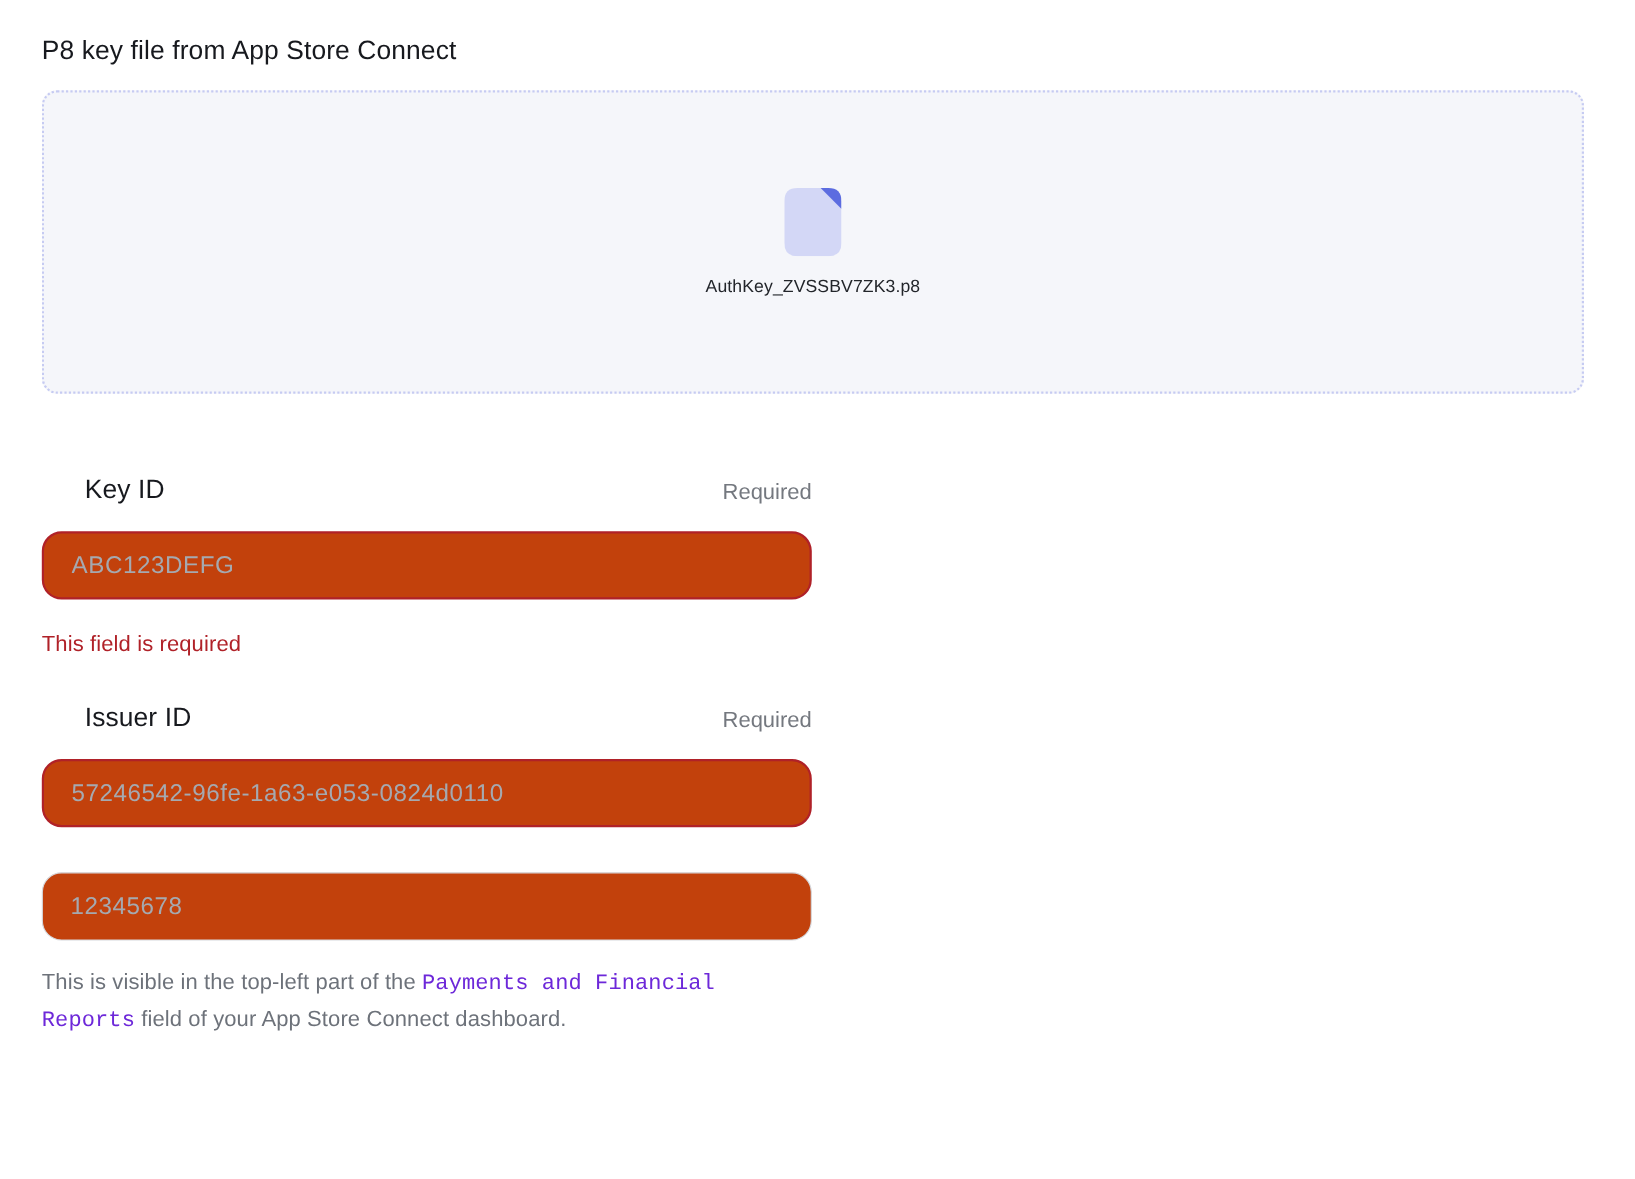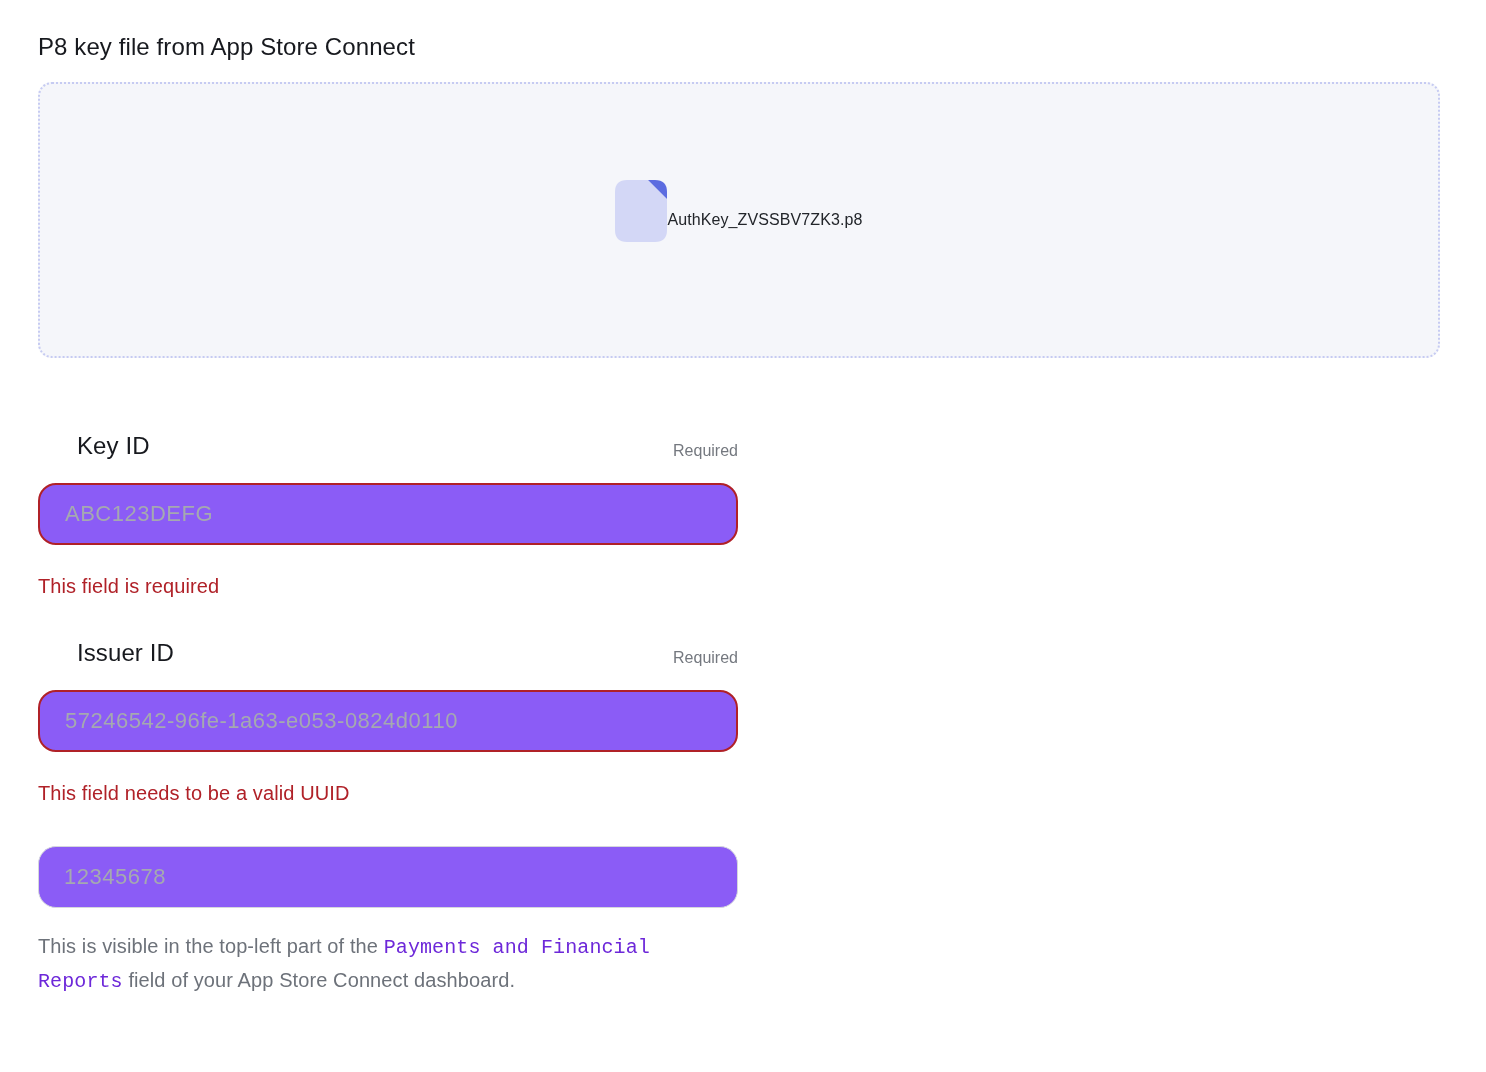--- a/index.html
+++ b/index.html
@@ -23,21 +23,21 @@
     letter-spacing: 0.1px;
   }
   .dropzone {
     width: 1402px;
     height: 276px;
     box-sizing: border-box;
     border: 2px dotted #c6cbf2;
     border-radius: 14px;
     background: #f5f6fa;
     display: flex;
-    flex-direction: row;
+    flex-direction: column;
     align-items: center;
     justify-content: center;
     margin-bottom: 74px;
     cursor: pointer;
   }
   .file-icon {
     width: 52px;
     height: 62px;
     margin-bottom: 19px;
   }
@@ -56,33 +56,33 @@
     margin-bottom: 23px;
   }
   .field-label {
     font-size: 24px;
     font-weight: 400;
     color: #17191e;
     letter-spacing: 0.1px;
     margin-left: 39px;
   }
   .required-badge {
-    font-size: 16px;
+    font-size: 20px;
     color: #74787f;
   }
   .text-input {
     width: 700px;
     height: 62px;
     box-sizing: border-box;
     border: 1px solid #d5d7dc;
     border-radius: 18px;
     padding: 0 25px;
     font-size: 22px;
     color: #1c1e22;
-    background: #8b5cf6;
+    background: #c2410c;
     font-family: inherit;
     outline: none;
     display: block;
   }
   .text-input::placeholder {
     color: #a5a9b0;
     opacity: 1;
     letter-spacing: 0.5px;
   }
   .text-input.invalid {
@@ -137,21 +137,20 @@
     <input type="text" class="text-input invalid" placeholder="ABC123DEFG" style="">
     <div class="error-text">This field is required</div>
   </div>
 
   <div class="field field-gap">
     <div class="field-header">
       <span class="field-label">Issuer ID</span>
       <span class="required-badge">Required</span>
     </div>
     <input type="text" class="text-input invalid" placeholder="57246542-96fe-1a63-e053-0824d0110" style="">
-    <div class="error-text">This field needs to be a valid UUID</div>
   </div>
 
   <div class="field">
     <input type="text" class="text-input" placeholder="12345678" style="">
     <p class="help-text"><span>This is visible in the top-left part of the </span><a class="help-link">Payments and Financial Reports</a><span> field of your App Store Connect dashboard.</span></p>
   </div>
 
 </div>
 
 </body></html>

